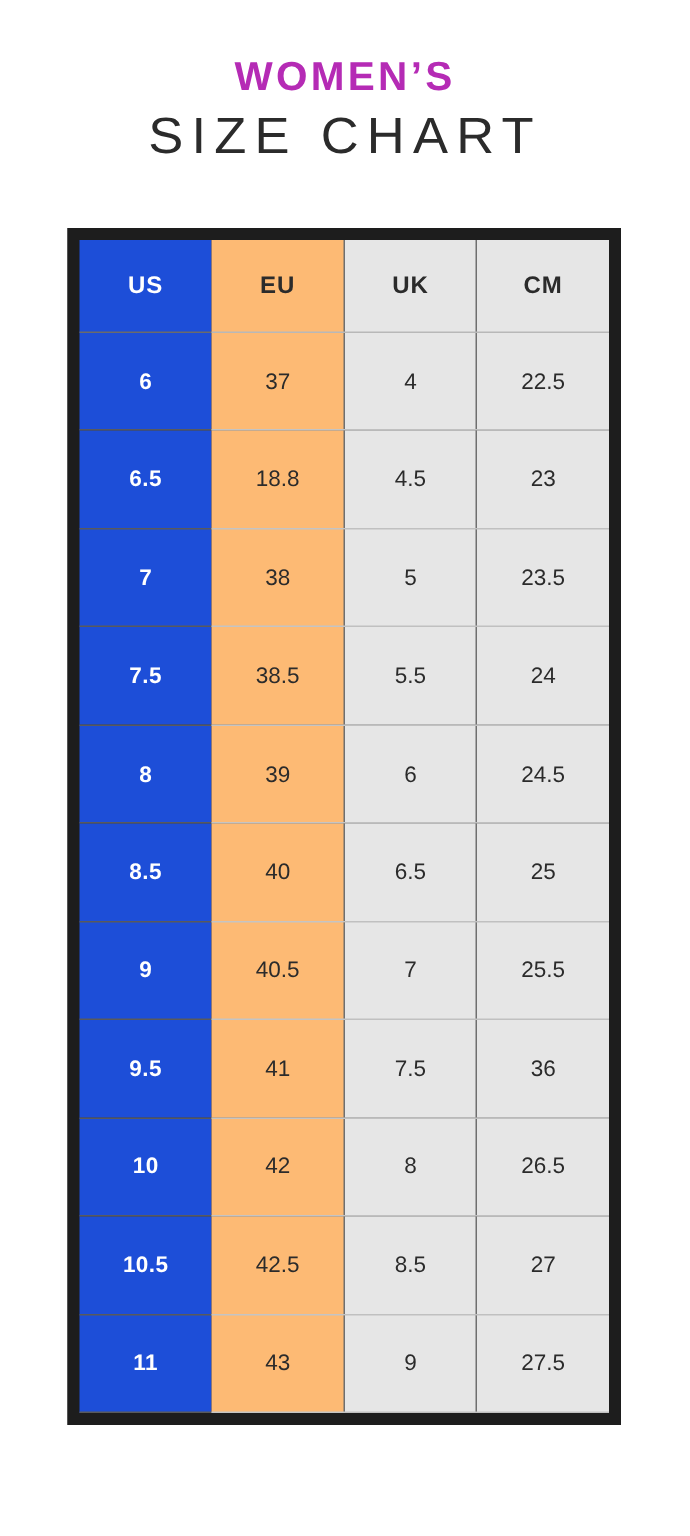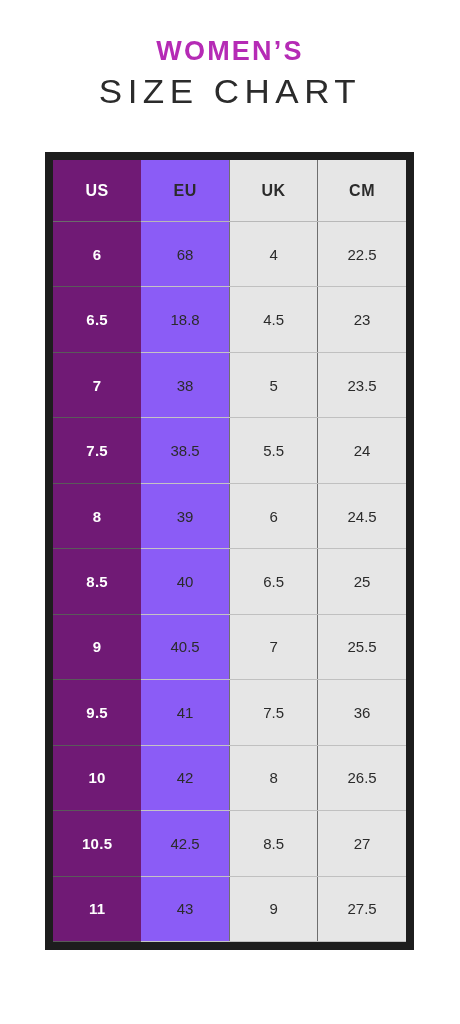--- a/index.html
+++ b/index.html
@@ -67,30 +67,30 @@
     padding: 0;
     margin: 0;
     text-align: center;
     vertical-align: middle;
     font-family: "Liberation Sans", sans-serif;
     height: 61px;
   }
 
   
   .col-us {
-    background: #701a75;
+    background: #1d4ed8;
     color: #ffffff;
     font-weight: bold;
     font-size: 15px;
     border-bottom: 1px solid #5a5a5a;
     letter-spacing: 0.3px;
   }
   
   .col-eu {
-    background: #8b5cf6;
+    background: #fdba74;
     color: #2b2b2b;
     font-size: 15px;
     border-bottom: 1px solid #c4c4c4;
     border-right: 1px solid #6f6f6f;
   }
   
   .col-gray {
     background: #e6e6e6;
     color: #2b2b2b;
     font-size: 15px;
@@ -131,21 +131,21 @@
       <tr>
         <th class="col-us">US</th>
         <th class="col-eu">EU</th>
         <th class="col-gray col-uk">UK</th>
         <th class="col-gray">CM</th>
       </tr>
     </thead>
     <tbody id="table-body">
         <tr>
           <td class="col-us">6</td>
-          <td class="col-eu">68</td>
+          <td class="col-eu">37</td>
           <td class="col-gray col-uk">4</td>
           <td class="col-gray">22.5</td>
         </tr>
         <tr>
           <td class="col-us">6.5</td>
           <td class="col-eu">18.8</td>
           <td class="col-gray col-uk">4.5</td>
           <td class="col-gray">23</td>
         </tr>
         <tr>

